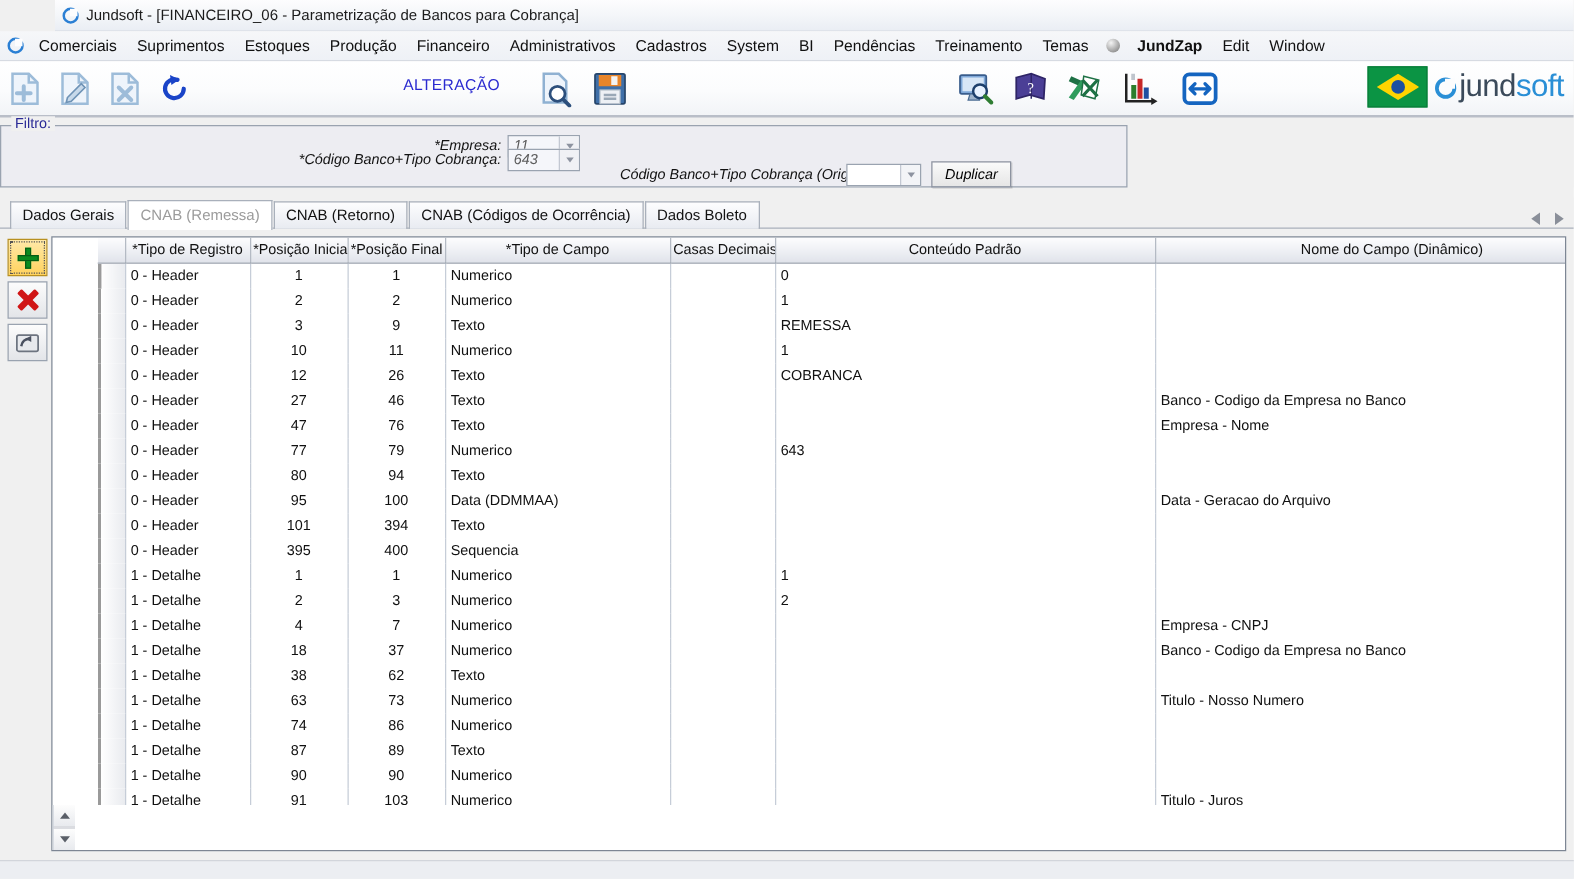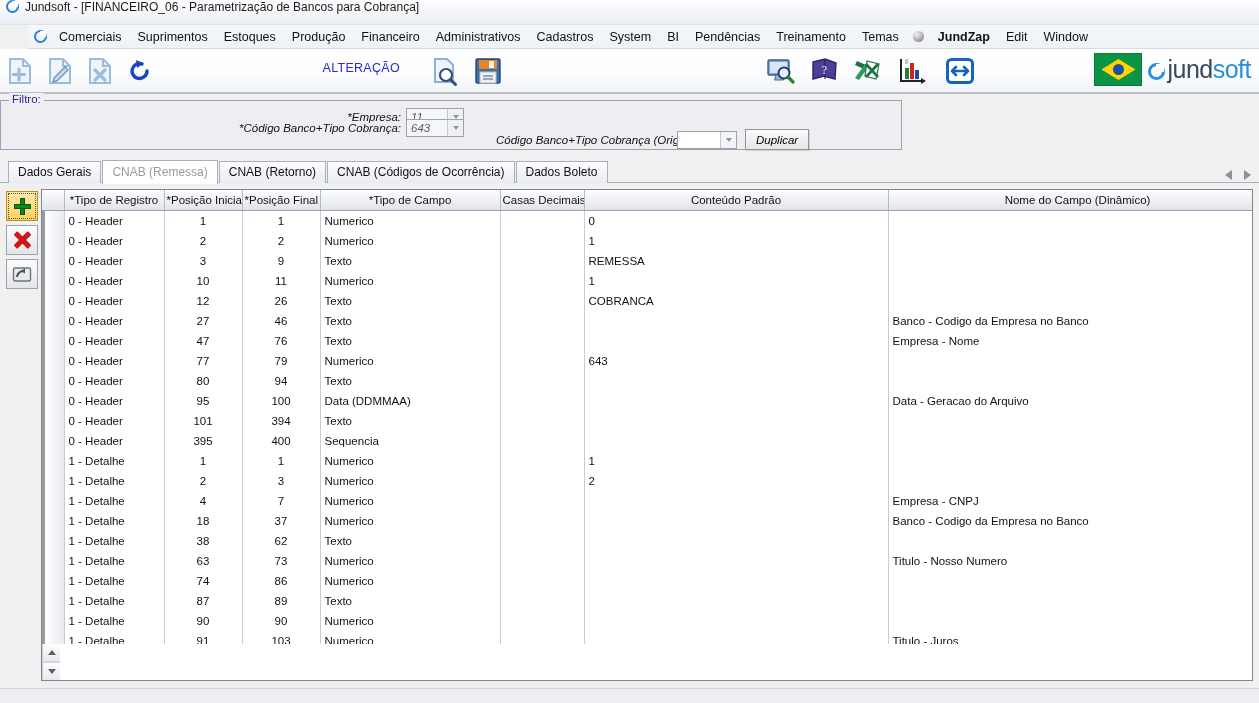--- a/index.html
+++ b/index.html
@@ -5,34 +5,34 @@
   html,body{margin:0;padding:0;}
   body{
     width:1259px;height:703px;overflow:hidden;
     font-family:"Liberation Sans", sans-serif;
     font-size:12px;
     color:#000;
     background:#f0f0f0;
   }
   
   #titlebar{
-    height:24px;display:flex;align-items:flex-start;gap:6px;padding-left:6px;
+    height:24px;display:flex;align-items:center;gap:6px;padding-left:6px;
     background:linear-gradient(to bottom,#fdfdfe 0%,#f4f6f9 50%,#eaeef4 100%);
     border-bottom:1px solid #dfe3ea;
+    margin-left:44px;
   }
   #titlebar .ttl{font-size:12px;color:#1b1b1b;}
   .jlogo{width:13px;height:13px;border-radius:50%;border:2.2px solid #2a7fd4;box-sizing:border-box;position:relative;flex:0 0 auto;}
   .jlogo:after{content:"";position:absolute;right:-1px;top:-1px;width:6px;height:6px;background:#fdfdfe;transform:rotate(0deg);}
   
   #menubar{
     height:23px;display:flex;align-items:center;
     background:linear-gradient(to bottom,#f6f7f9 0%,#eef1f6 100%);
     border-bottom:1px solid #d7dbe2;
     padding-left:6px;
-    margin-left:28px;
   }
   #menubar .mi{
     font-size:12.5px;padding:3px 8px;color:#111;white-space:nowrap;cursor:default;
   }
   .gray-dot{width:11px;height:11px;border-radius:50%;
     background:radial-gradient(circle at 35% 30%,#f4f4f4,#9a9a9a 70%,#777);
     margin:0 6px;flex:0 0 auto;}
   .jundzap{color:#1f6fc4;font-weight:bold;}
   
   #toolbar{
@@ -116,21 +116,21 @@
   .plus:before{left:6px;top:0;width:5px;height:17px;}
   .plus:after{top:6px;left:0;height:5px;width:17px;}
   .xmark{position:relative;width:18px;height:18px;}
   .xmark:before,.xmark:after{content:"";position:absolute;left:7px;top:-1px;width:5px;height:20px;background:#d01616;border-radius:1px;}
   .xmark:before{transform:rotate(45deg);}
   .xmark:after{transform:rotate(-45deg);}
   #gridbox{
     flex:1;margin-left:3px;margin-right:6px;border:1px solid #7d8694;background:#fff;
     display:flex;flex-direction:column;overflow:hidden;position:relative;
   }
-  #gridscrollwrap{flex:1;display:flex;overflow:hidden;}
+  #gridscrollwrap{flex:1;display:flex;overflow:hidden;margin-left:36px;}
   table.grid{border-collapse:collapse;table-layout:fixed;width:1192px;}
   table.grid th{
     height:20px;font-size:11.5px;font-weight:normal;color:#111;
     background:linear-gradient(to bottom,#fdfdfe 0%,#eceef3 60%,#e0e3ea 100%);
     border-right:1px solid #b4bac4;border-bottom:1px solid #9aa1ad;
     padding:0 2px;overflow:hidden;white-space:nowrap;
   }
   table.grid td{
     height:20px;font-size:11.5px;border-right:1px solid #c6cdd8;
     padding:0 4px;overflow:hidden;white-space:nowrap;color:#111;

